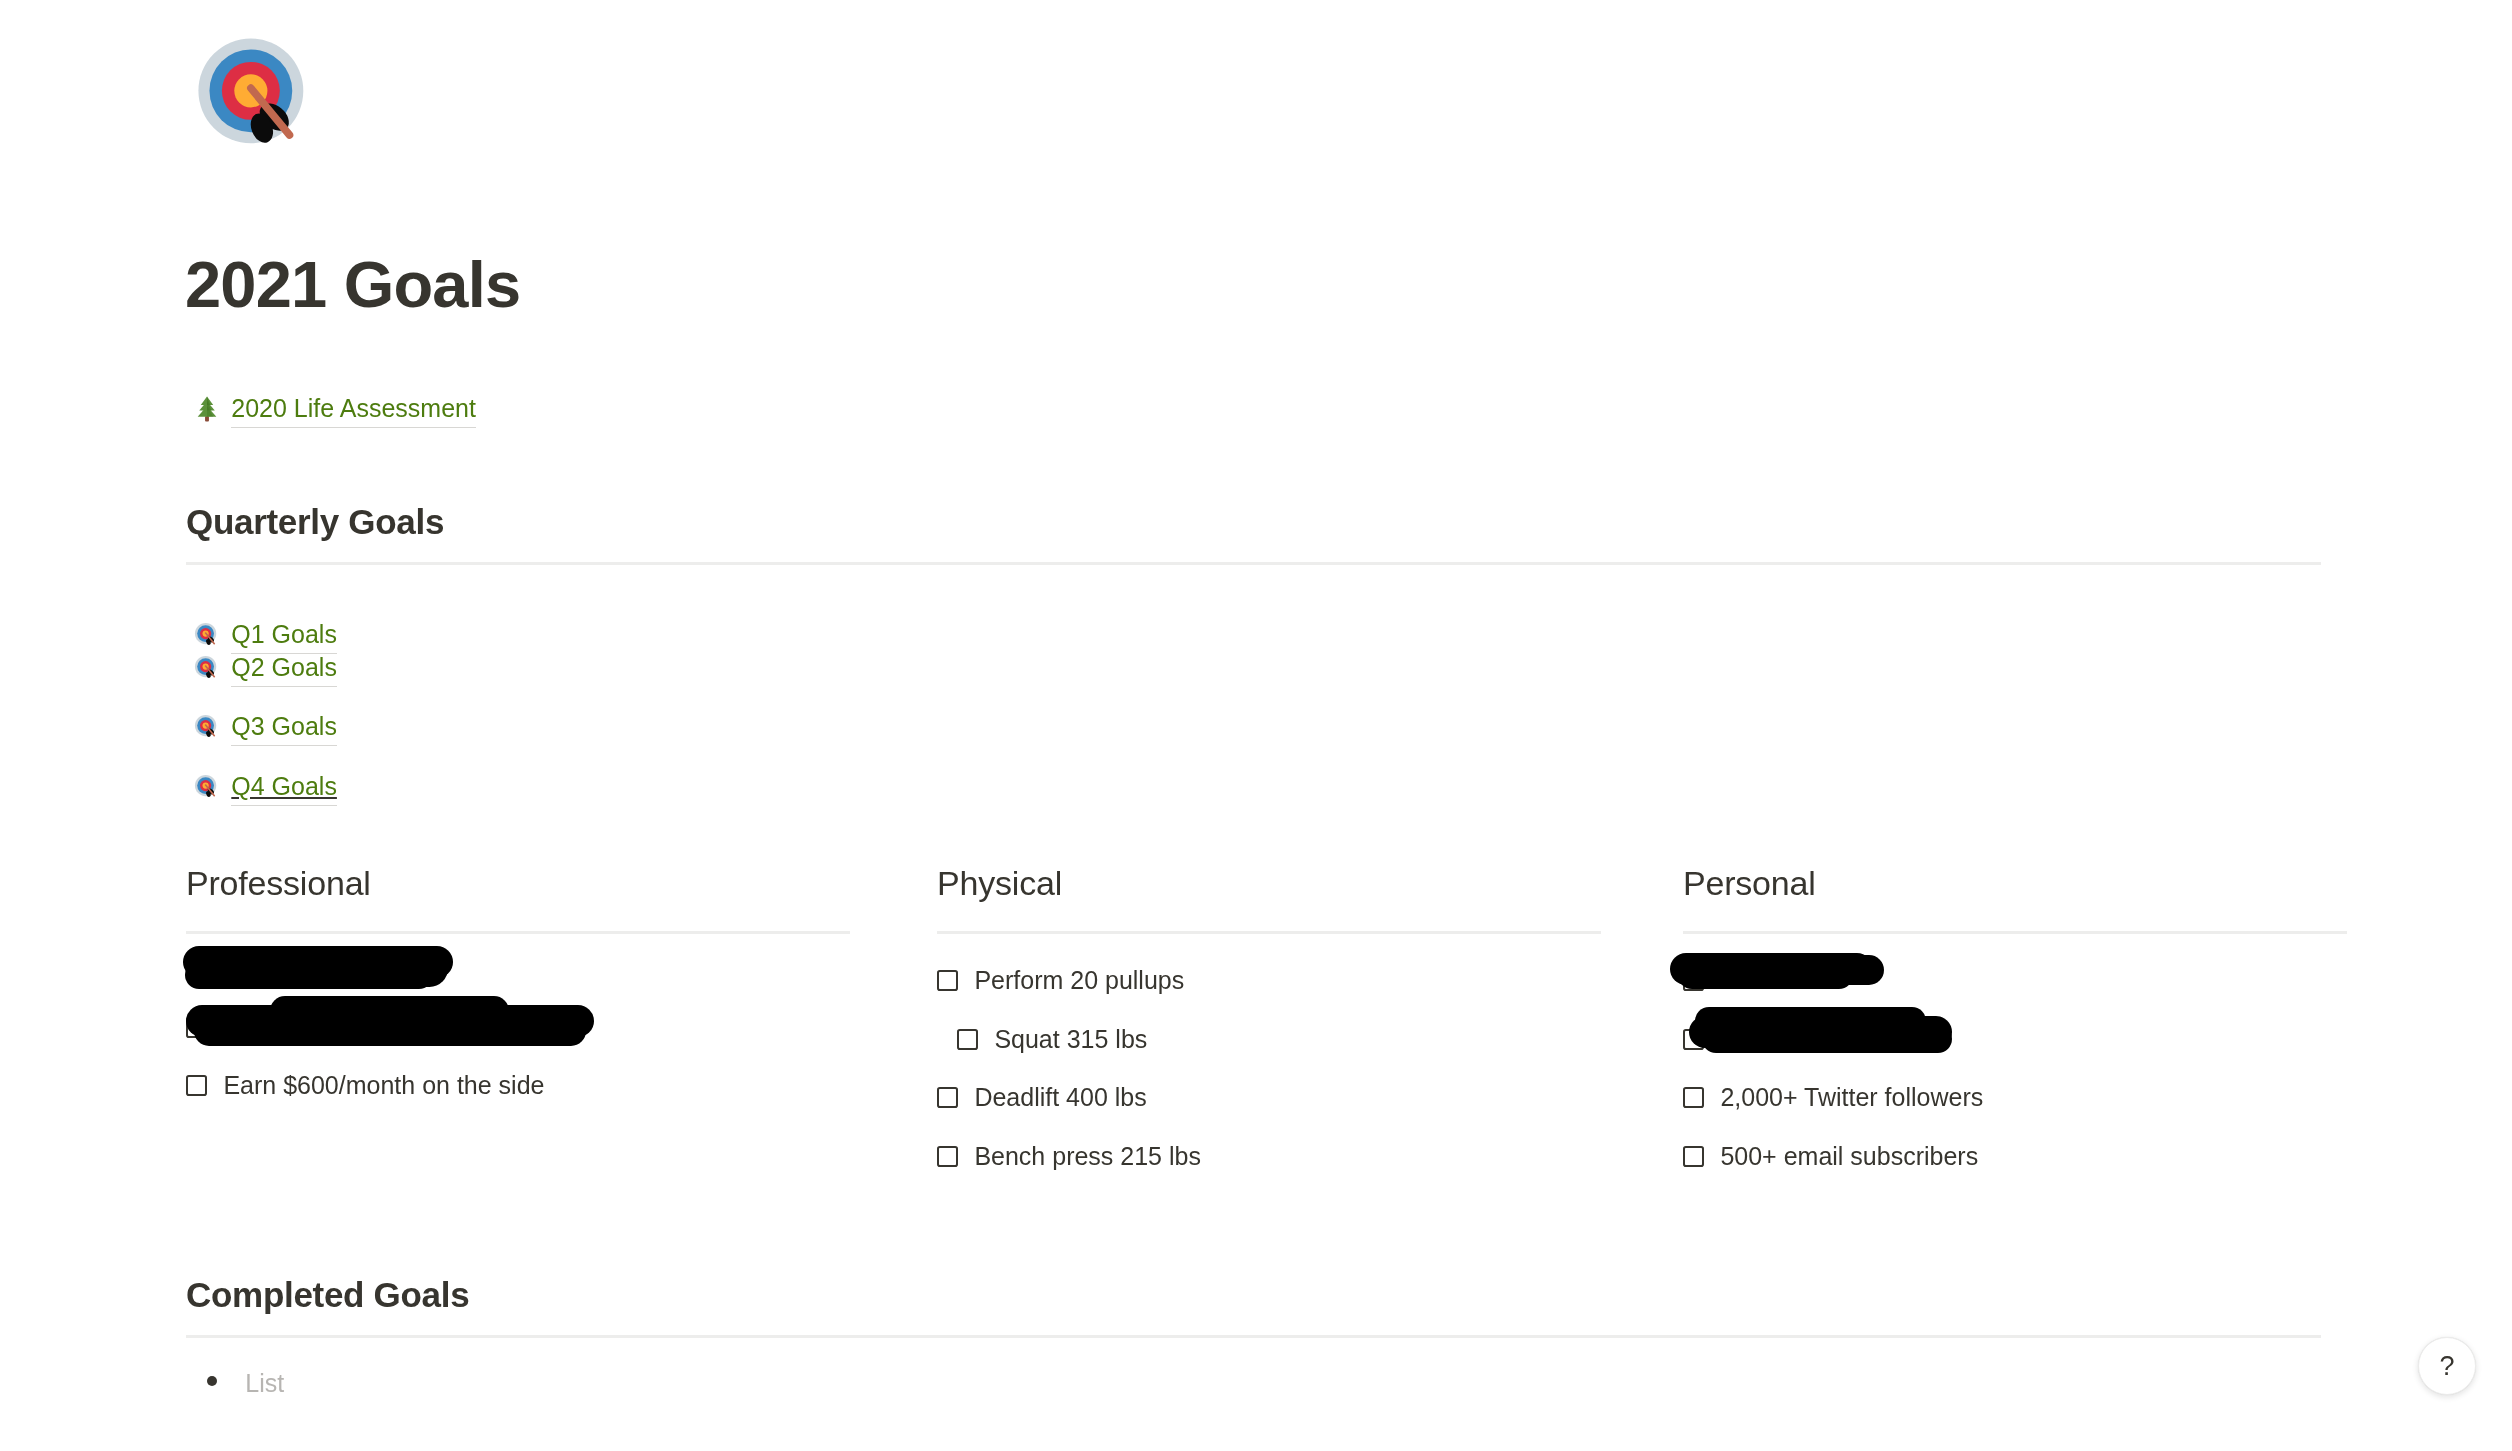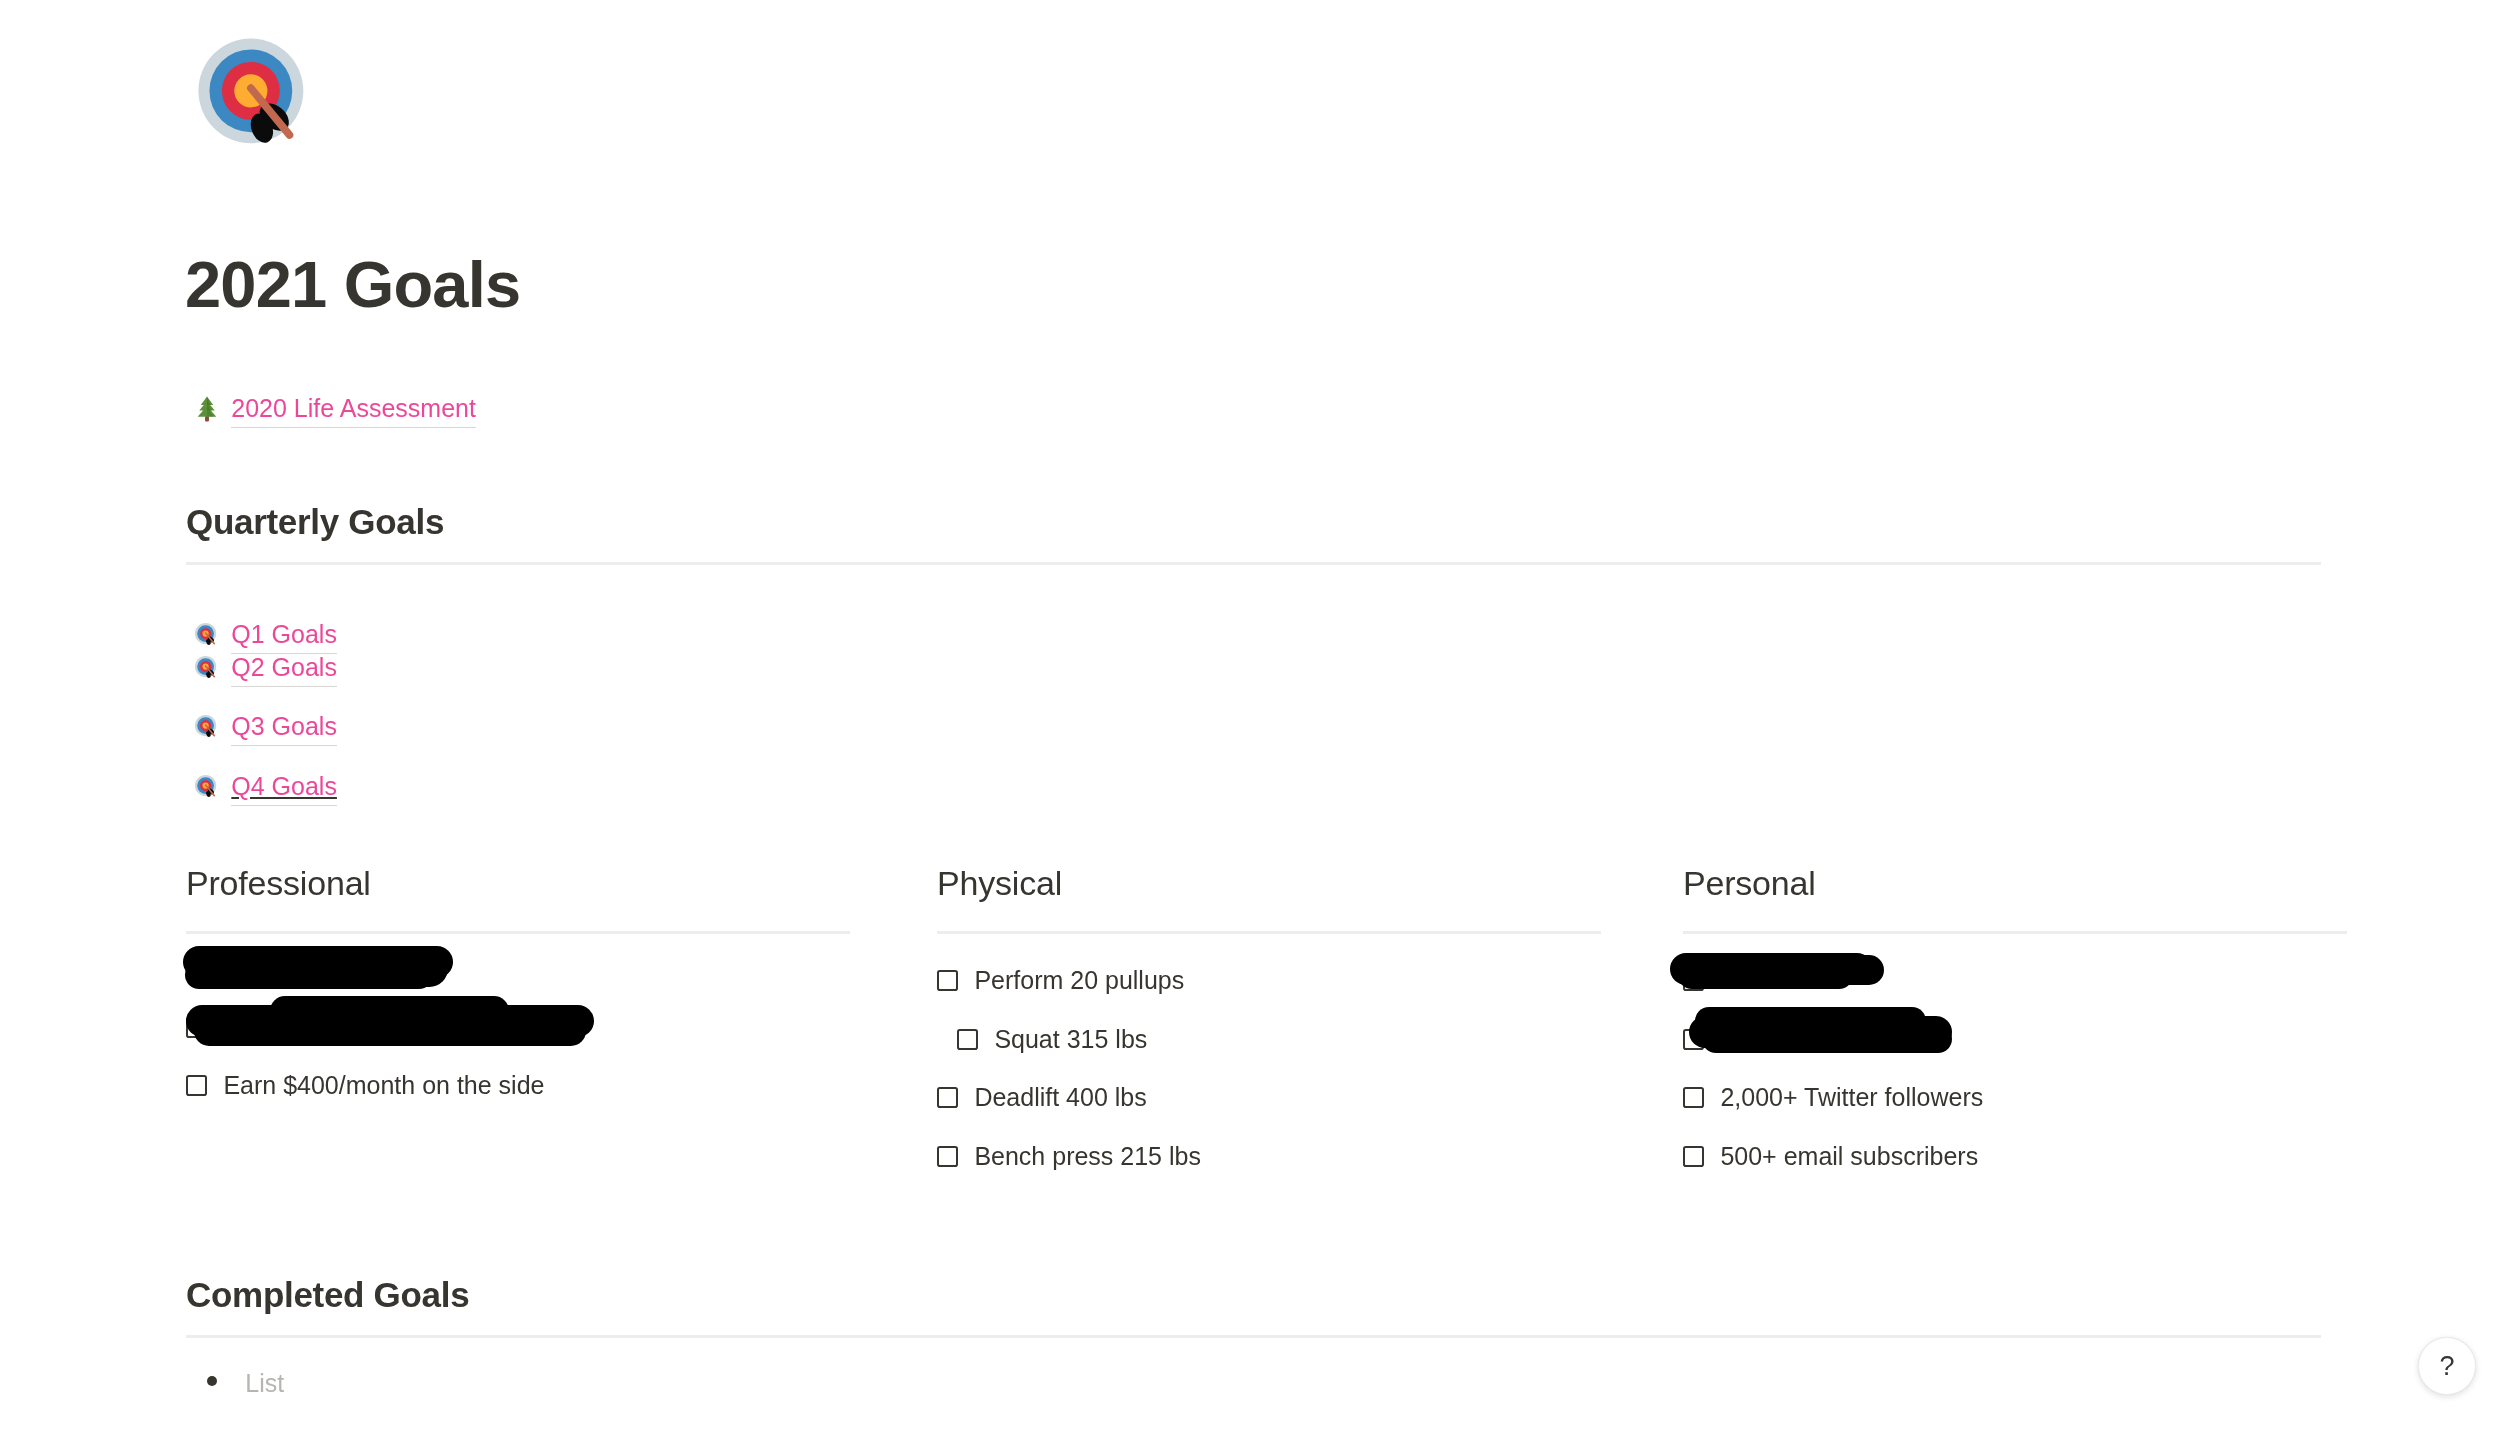--- a/index.html
+++ b/index.html
@@ -56,21 +56,21 @@
     width: 28px;
     height: 28px;
     flex: 0 0 28px;
     position: relative;
     top: -0.9px;
   }
   .link-emoji svg { display: block; width: 100%; height: 100%; }
   .link-text {
     font-size: 25px;
     line-height: 32px;
-    color: #ec4899;
+    color: #4d7c0f;
     text-decoration: none;
     border-bottom: 1.9px solid #d8d7d4;
     padding-bottom: 2.8px;
     cursor: pointer;
   }
 
   #life-assessment-link { left: 193px; top: 392px; }
   #q1-link { left: 193px; top: 618px; }
   #q2-link { left: 193px; top: 651px; }
   #q3-link { left: 193px; top: 710px; }
@@ -302,21 +302,21 @@
   <div class="todo" style="left:186px; top:951px;">
     <span class="checkbox"></span>
     <span class="todo-label"></span>
   </div>
   <div class="todo" style="left:186px; top:1010px;">
     <span class="checkbox"></span>
     <span class="todo-label"></span>
   </div>
   <div class="todo" style="left:186px; top:1068px;">
     <span class="checkbox"></span>
-    <span class="todo-label">Earn $400/month on the side</span>
+    <span class="todo-label">Earn $600/month on the side</span>
   </div>
 
   <div class="redaction" style="left:183px; top:946px; width:270px; height:32px; border-radius:16px;"></div>
   <div class="redaction" style="left:185px; top:961px; width:248px; height:28px; border-radius:14px;"></div>
   <div class="redaction" style="left:280px; top:950px; width:168px; height:37px; border-radius:18.6px;"></div>
   <div class="redaction" style="left:186px; top:1005px; width:408px; height:32px; border-radius:16px;"></div>
   <div class="redaction" style="left:270px; top:996px; width:239px; height:30px; border-radius:15px;"></div>
   <div class="redaction" style="left:194px; top:1016px; width:392px; height:30px; border-radius:15px;"></div>
 
   <h3 class="col-heading" id="phys-heading">Physical</h3>

